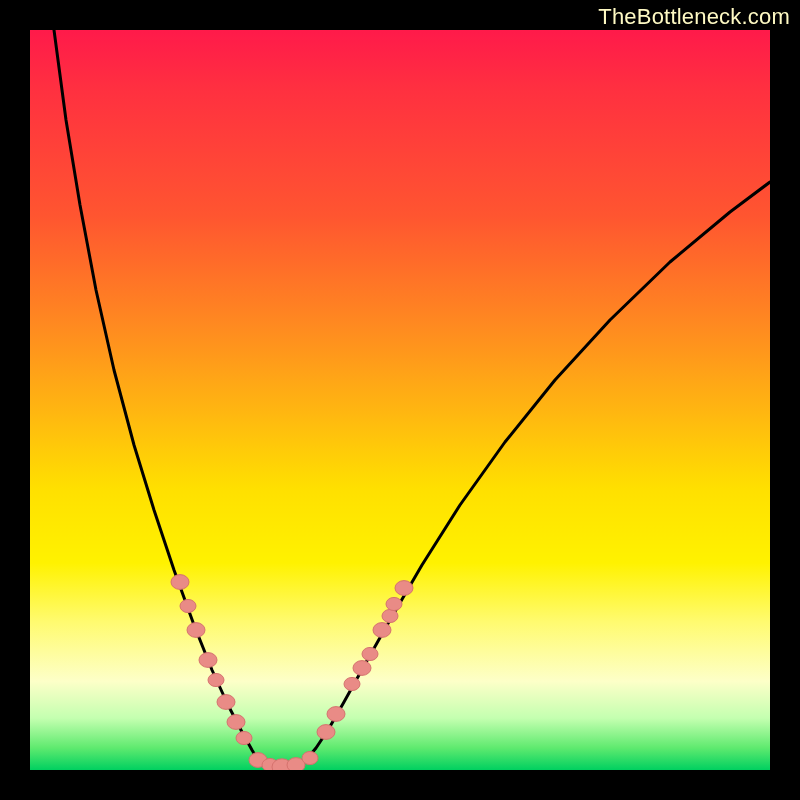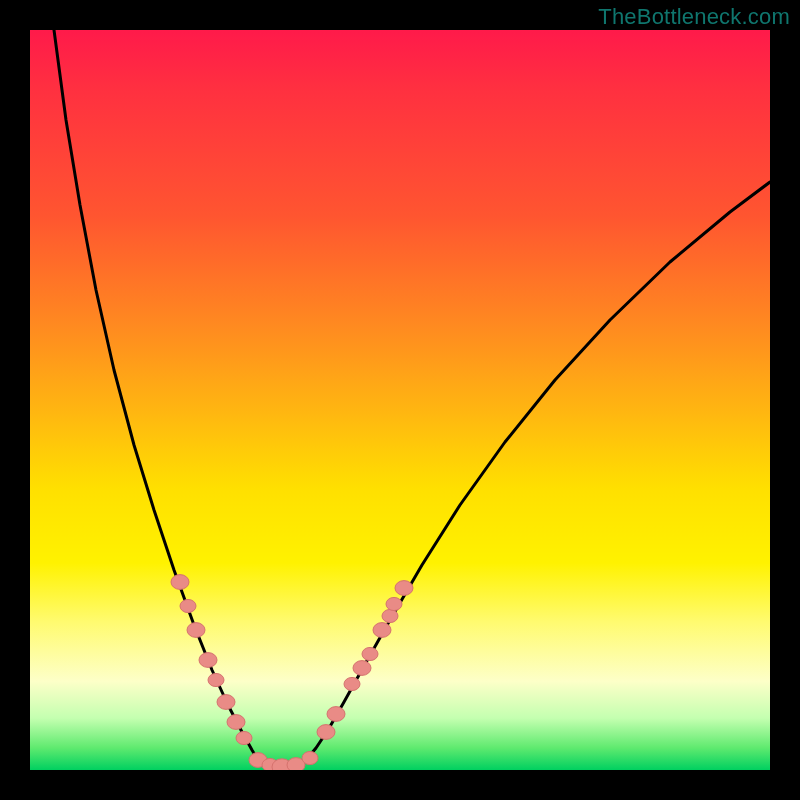--- a/index.html
+++ b/index.html
@@ -38,21 +38,21 @@
       #fdffc8 88%,
       #c4ffb0 93%,
       #5fea6f 97%,
       #00d060 100%
     );
   }
   .attribution {
     position: absolute;
     top: 4px;
     right: 10px;
-    color: #0f766e;
+    color: #fef9c3;
     font-size: 22px;
     font-weight: 500;
     letter-spacing: 0.2px;
     white-space: nowrap;
   }
   svg.curve {
     position: absolute;
     top: 0;
     left: 0;
     width: 740px;

